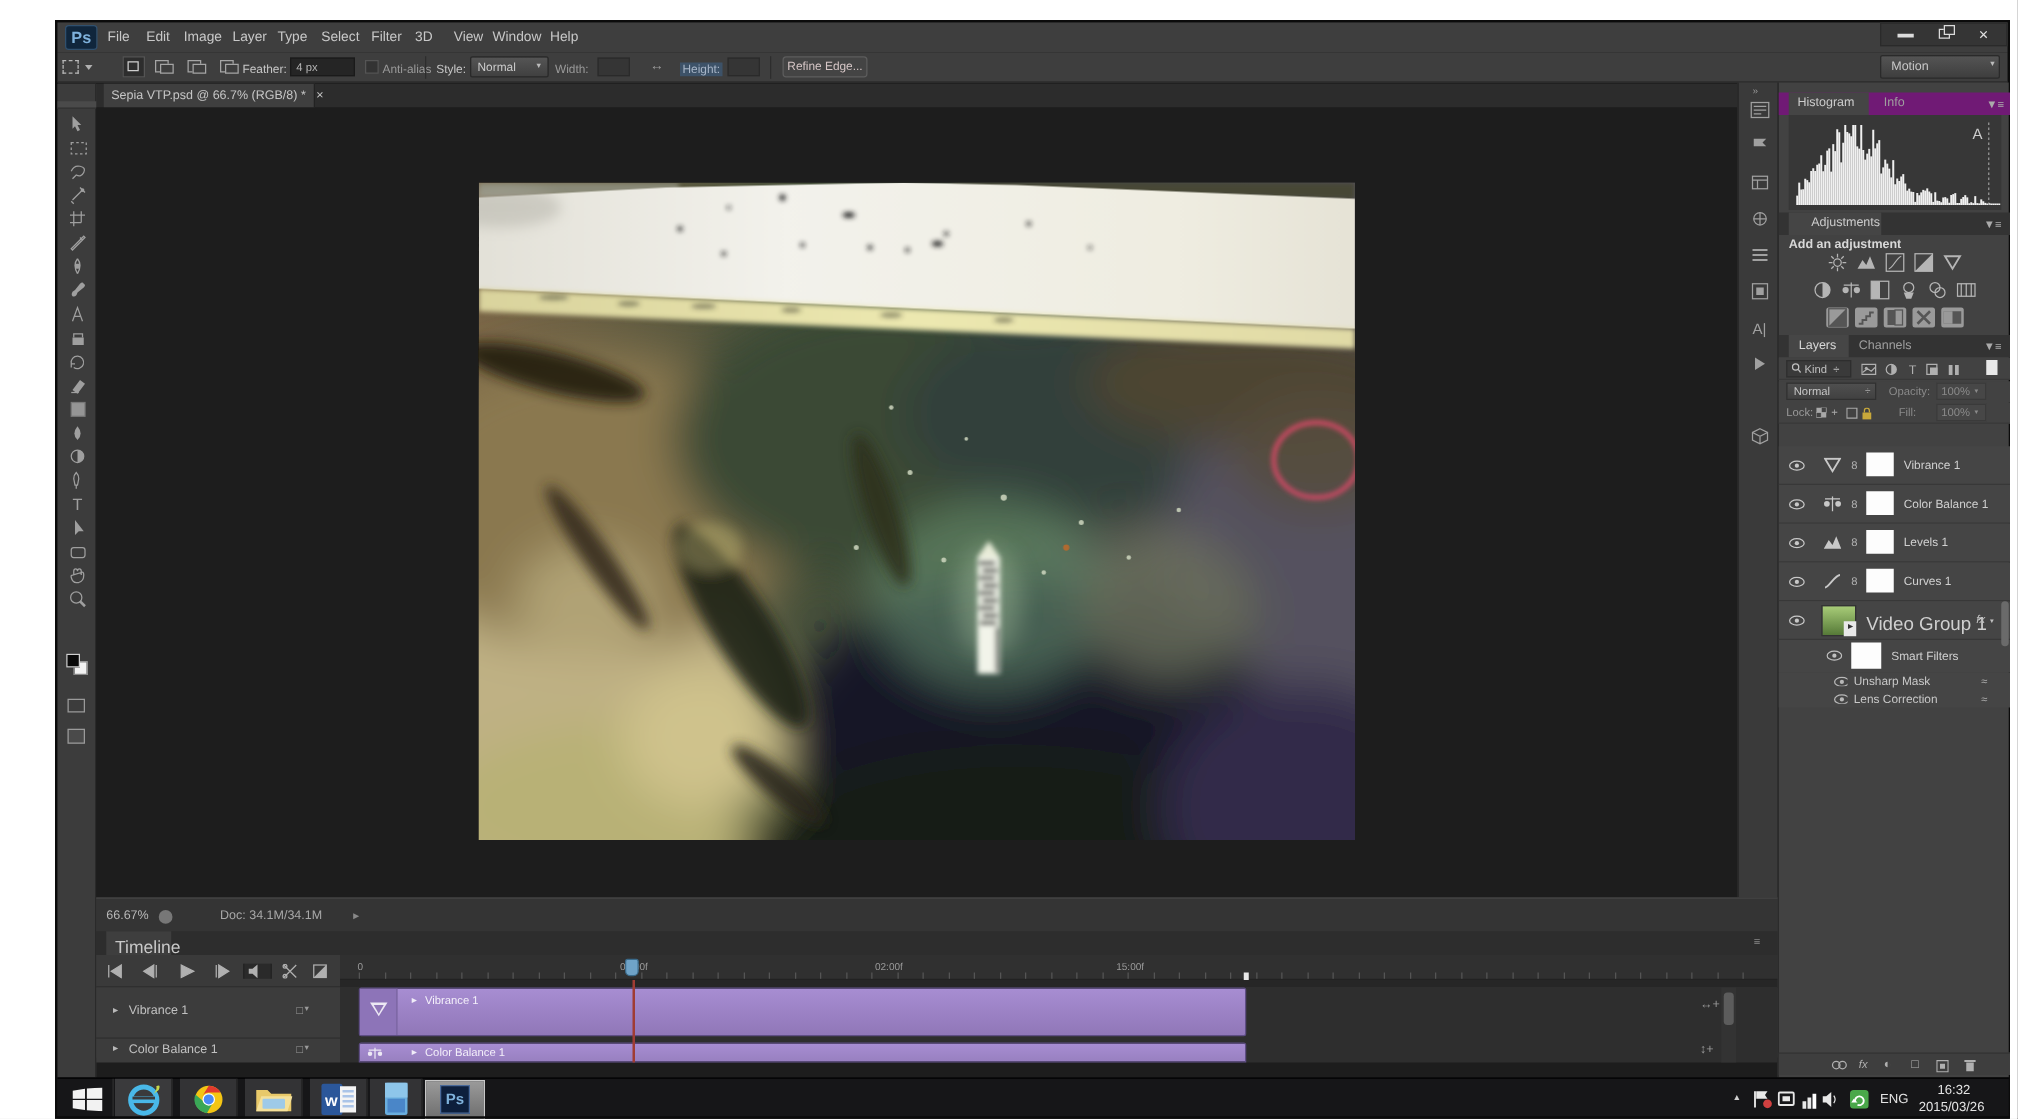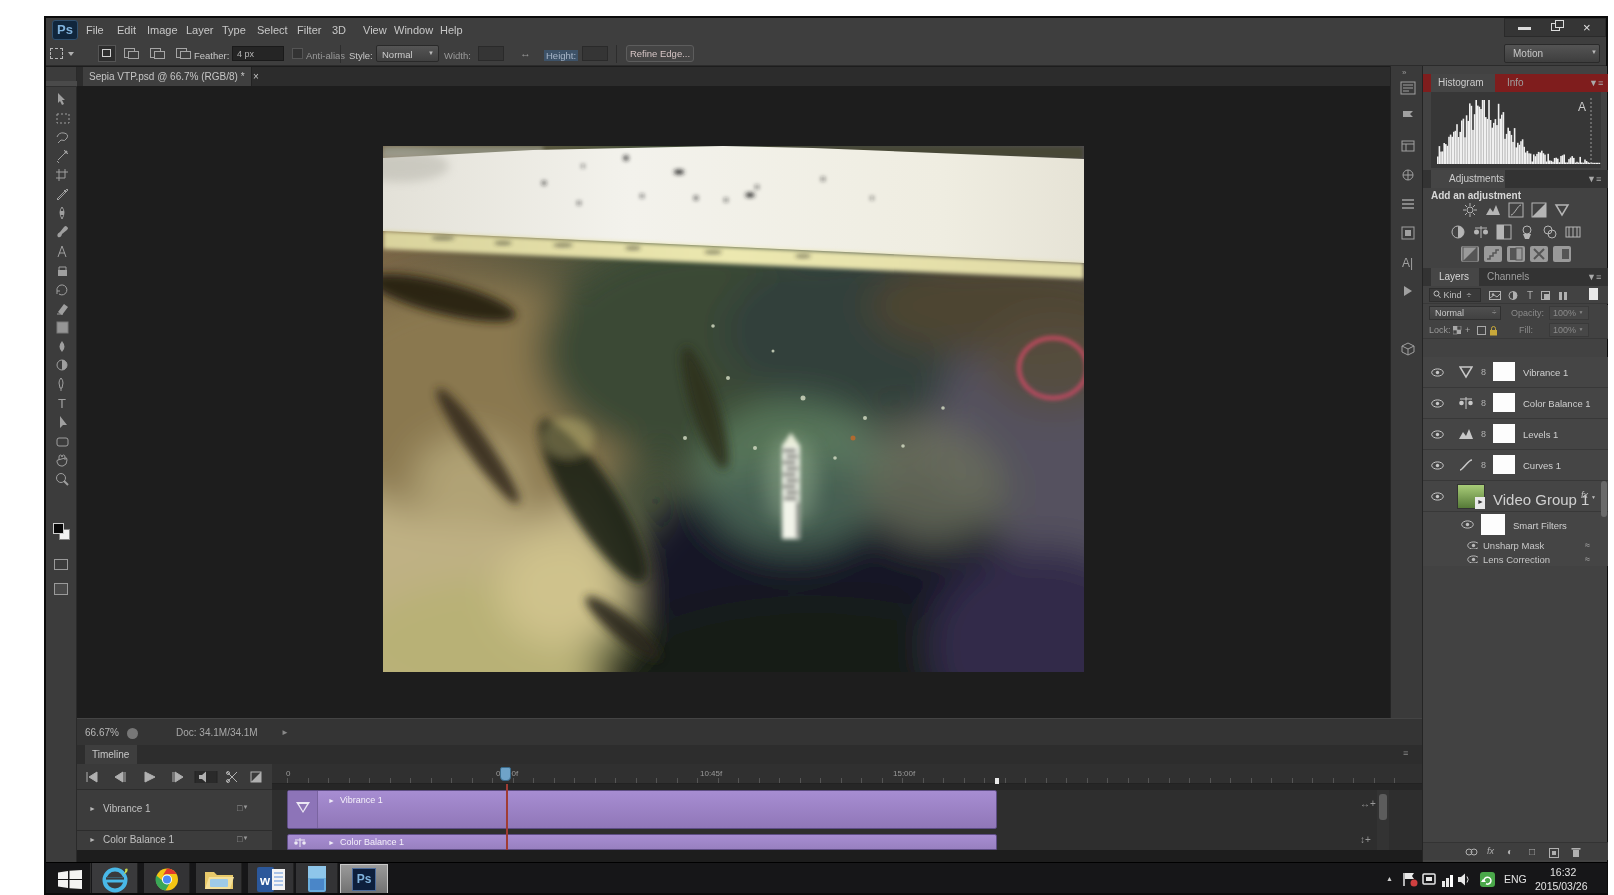--- a/index.html
+++ b/index.html
@@ -315,21 +315,21 @@
         </svg>
         <svg width="16" height="16" viewBox="0 0 16 16" style="margin:0 auto 13px;display:block;opacity:.85"></svg>
         <svg width="16" height="16" viewBox="0 0 16 16" style="margin:0 auto 13px;display:block;opacity:.85">
           <path d="M8,2 L14,5 V11 L8,14 L2,11 V5 Z M2,5 L8,8 L14,5 M8,8 V14" fill="none" stroke="#b2b2b2"></path>
         </svg>
       </div>
   </div>
 
   <div class="abs" id="rpanel" style="left:1422px;top:66px;width:185px;height:796px;background:#424242;border-left:1px solid #242424;font-family:'Liberation Sans',sans-serif">
 
-    <div class="abs" style="left:0;top:8px;width:185px;height:18px;background:#7f1d1d">
+    <div class="abs" style="left:0;top:8px;width:185px;height:18px;background:#701a75">
       <div class="abs" style="left:8px;top:0;width:64px;height:18px;background:#454545;color:#cccccc;font-size:10px;padding:3px 7px">Histogram</div>
       <div class="tx" style="left:84px;top:3px;color:#9f9f9f;font-size:10px">Info</div>
       <div class="tx" style="left:166px;top:4px;color:#aaa;font-size:9px">▼≡</div>
     </div>
     <div class="abs" style="left:8px;top:26px;width:170px;height:76px;background:#373737">
       <svg width="170" height="76">
         <g fill="#f0f0f0" id="histo">
             <rect x="6.0" y="64.5" width="1.6" height="7.5"></rect>
             <rect x="7.6" y="54.1" width="1.6" height="17.9"></rect>
             <rect x="9.2" y="59.6" width="1.6" height="12.4"></rect>
@@ -727,21 +727,21 @@
   <div class="abs" id="timeline" style="left:77px;top:718px;width:1345px;height:128px;background:#383838">
 
     <div class="abs" style="left:0;top:0;width:1345px;height:27px;background:#343434;border-top:1px solid #444">
       <div class="tx" style="left:8px;top:8px;color:#b8b8b8;font-size:10px">66.67%</div>
       <div class="abs" style="left:50px;top:9px;width:11px;height:11px;background:#777;border-radius:50%"></div>
       <div class="tx" style="left:99px;top:8px;color:#a8a8a8;font-size:10px">Doc: 34.1M/34.1M</div>
       <div class="tx" style="left:204px;top:9px;color:#888;font-size:8px">►</div>
     </div>
 
     <div class="abs" style="left:0;top:27px;width:1345px;height:19px;background:#2d2d2d">
-      <div class="abs" style="left:8px;top:0;width:52px;height:19px;background:#3e3e3e;color:#c8c8c8;font-size:10px;padding:4px 7px">Timeline</div>
+      <div class="abs" style="left:8px;top:0;width:52px;height:19px;background:#3e3e3e;color:#c8c8c8;font-size:14px;padding:4px 7px">Timeline</div>
       <div class="tx" style="left:1326px;top:3px;color:#888;font-size:9px">≡</div>
     </div>
 
     <div class="abs" style="left:0;top:46px;width:195px;height:26px;background:#3a3a3a;border-bottom:1px solid #2c2c2c">
       <svg class="abs" style="left:8px;top:7px" width="180" height="12">
         <g stroke="#b0b0b0" fill="#b0b0b0">
           <path d="M2,1 V11 M12,1 L4,6 L12,11 Z"></path>
           <path d="M38,1 L30,6 L38,11 Z M40,1 V11"></path>
           <path d="M60,1 L70,6 L60,11 Z"></path>
           <path d="M88,1 V11 M90,1 L98,6 L90,11 Z"></path>
@@ -753,21 +753,21 @@
             <circle cx="143" cy="10" r="1.5"></circle>
             <circle cx="143" cy="2" r="1.5"></circle>
         </g>
         <rect x="166" y="1" width="10" height="10" fill="none" stroke="#b0b0b0"></rect>
         <polygon points="166,11 176,1 176,11" fill="#b0b0b0"></polygon>
       </svg>
     </div>
     <div class="abs" id="ruler" style="left:195px;top:46px;width:1150px;height:20px;background:#303030;border-bottom:1px solid #222">
       <div class="tx" style="left:14px;top:5px;color:#9a9a9a;font-size:8px">0</div>
       <div class="tx" style="left:224px;top:5px;color:#9a9a9a;font-size:8px">05:00f</div>
-      <div class="tx" style="left:428px;top:5px;color:#9a9a9a;font-size:8px">10:45f</div>
+      <div class="tx" style="left:428px;top:5px;color:#9a9a9a;font-size:8px">02:00f</div>
       <div class="tx" style="left:621px;top:5px;color:#9a9a9a;font-size:8px">15:00f</div>
       <div id="ticks">
           <div class="abs" style="left:15.0px;top:14px;width:1px;height:5px;background:#555"></div>
           <div class="abs" style="left:35.5px;top:14px;width:1px;height:5px;background:#555"></div>
           <div class="abs" style="left:56.0px;top:14px;width:1px;height:5px;background:#555"></div>
           <div class="abs" style="left:76.5px;top:14px;width:1px;height:5px;background:#555"></div>
           <div class="abs" style="left:97.0px;top:14px;width:1px;height:5px;background:#555"></div>
           <div class="abs" style="left:117.5px;top:14px;width:1px;height:5px;background:#555"></div>
           <div class="abs" style="left:138.0px;top:14px;width:1px;height:5px;background:#555"></div>
           <div class="abs" style="left:158.5px;top:14px;width:1px;height:5px;background:#555"></div>

